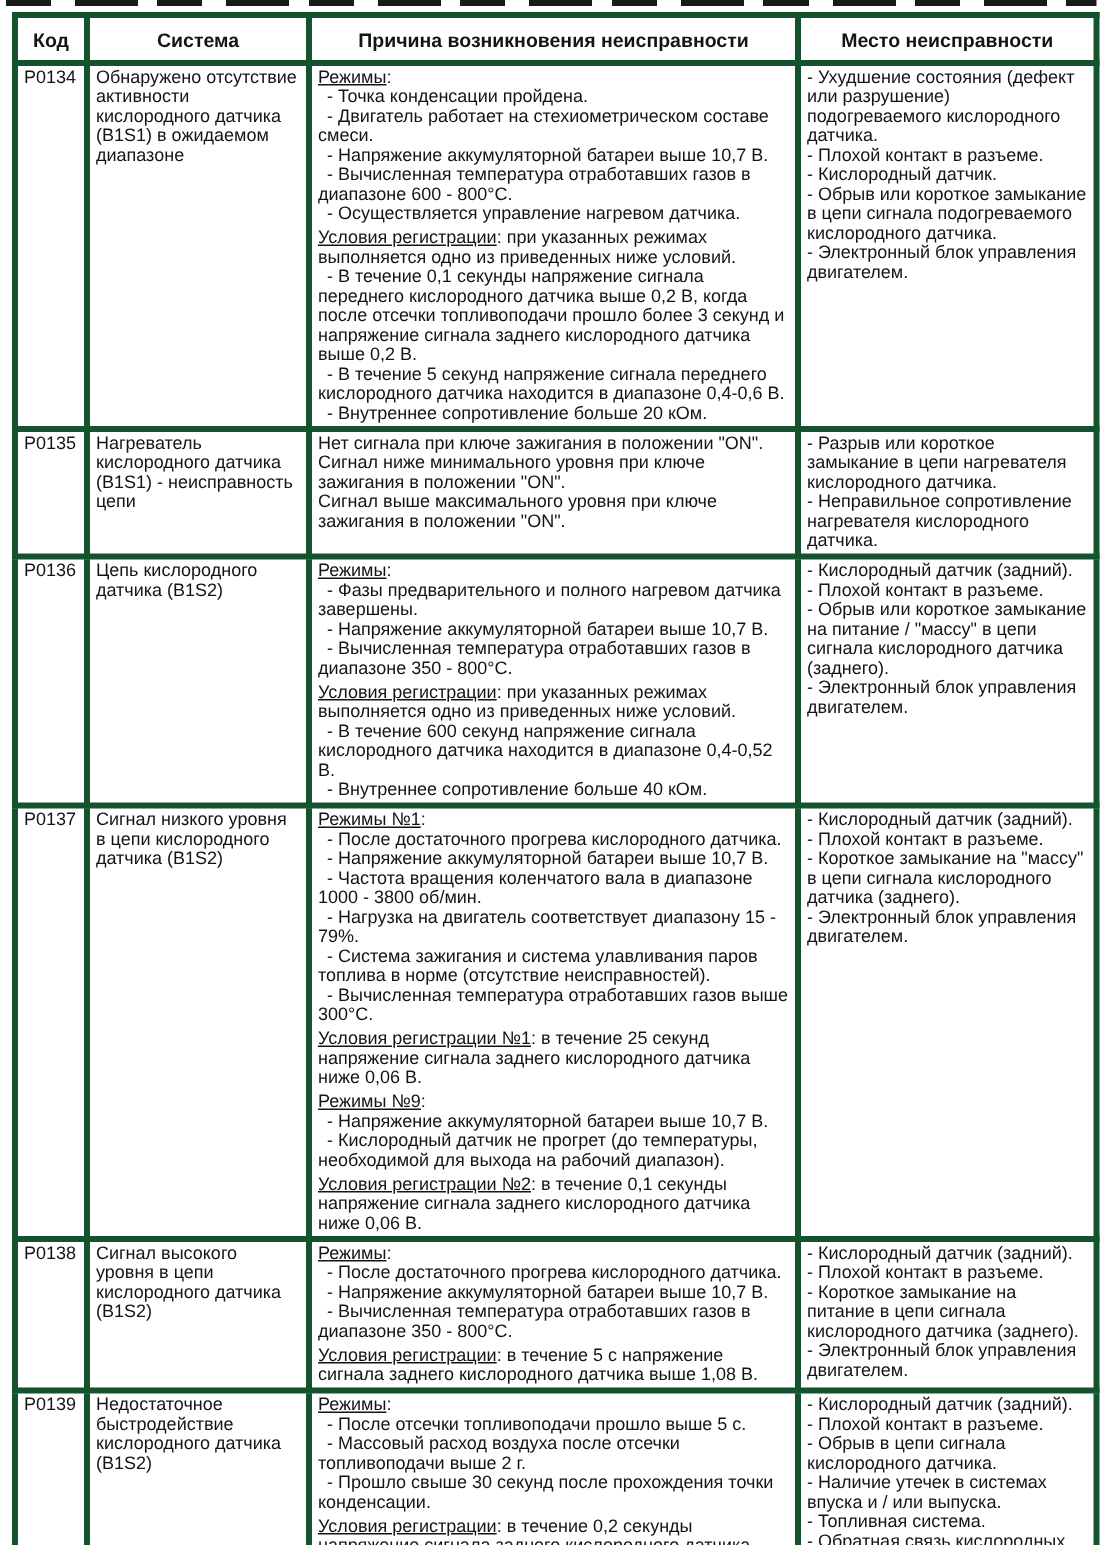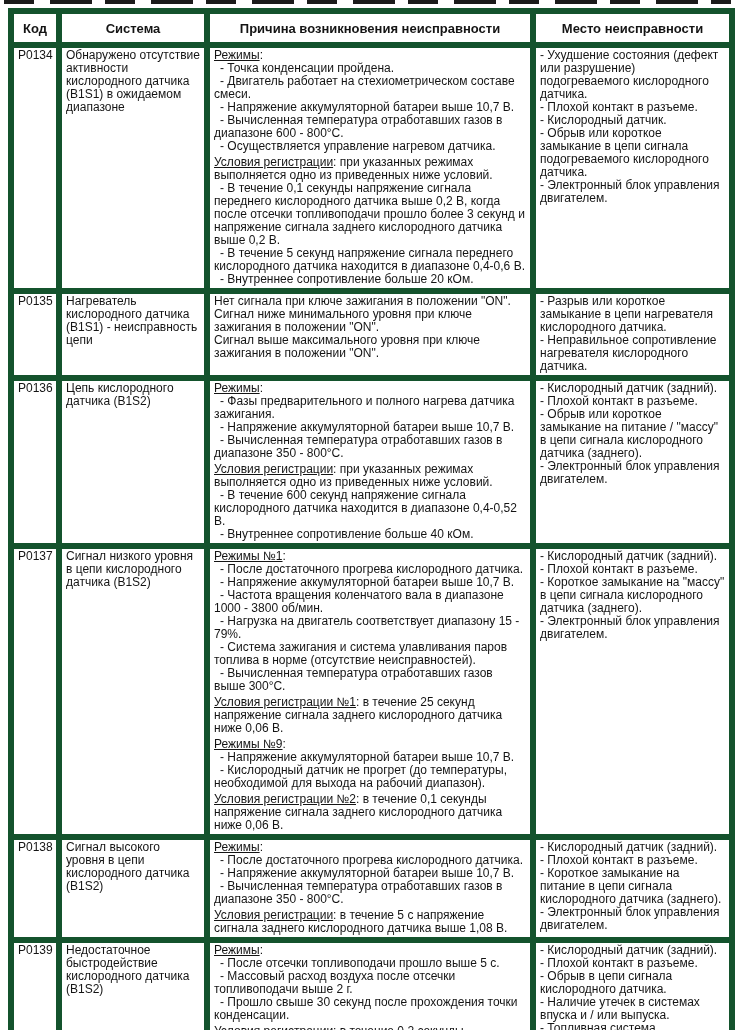--- a/index.html
+++ b/index.html
@@ -17,21 +17,21 @@
     background:repeating-linear-gradient(90deg,#1b1b1b 0 30px,transparent 30px 46px,#1b1b1b 46px 88px,transparent 88px 101px);
   }
   table.dtc{
     position:absolute;top:8px;left:8px;
     width:721px;
     border-collapse:collapse;
     table-layout:fixed;
     border:3px solid #141414;
   }
   table.dtc th,table.dtc td{
-    border:6px solid #14532d;
+    border:4px solid #14532d;
     vertical-align:top;
     padding:1px 4px 2px 4px;
     font-size:12px;
     line-height:13px;
   }
   table.dtc th{
     font-size:13px;
     font-weight:bold;
     text-align:center;
     height:24px;
@@ -108,21 +108,21 @@
           <td class="loc-cell">
             <p class="loc">- Разрыв или короткое замыкание в цепи нагревателя кислородного датчика.</p>
             <p class="loc">- Неправильное сопротивление нагревателя кислородного датчика.</p>
           </td>
         </tr>
         <tr>
           <td class="code-cell">P0136</td>
           <td class="sys-cell">Цепь кислородного датчика (B1S2)</td>
           <td class="cause-cell">
             <p class="seg heading"><span class="u">Режимы</span><span>:</span></p>
-            <p class="seg bullet">- Фазы предварительного и полного нагрева датчика зажигания.</p>
+            <p class="seg bullet">- Фазы предварительного и полного нагревом датчика завершены.</p>
             <p class="seg bullet">- Напряжение аккумуляторной батареи выше 10,7 В.</p>
             <p class="seg bullet">- Вычисленная температура отработавших газов в диапазоне 350 - 800°С.</p>
             <p class="seg heading"><span class="u">Условия регистрации</span><span>: при указанных режимах выполняется одно из приведенных ниже условий.</span></p>
             <p class="seg bullet">- В течение 600 секунд напряжение сигнала кислородного датчика находится в диапазоне 0,4-0,52 В.</p>
             <p class="seg bullet">- Внутреннее сопротивление больше 40 кОм.</p>
           </td>
           <td class="loc-cell">
             <p class="loc">- Кислородный датчик (задний).</p>
             <p class="loc">- Плохой контакт в разъеме.</p>
             <p class="loc">- Обрыв или короткое замыкание на питание / "массу" в цепи сигнала кислородного датчика (заднего).</p>

